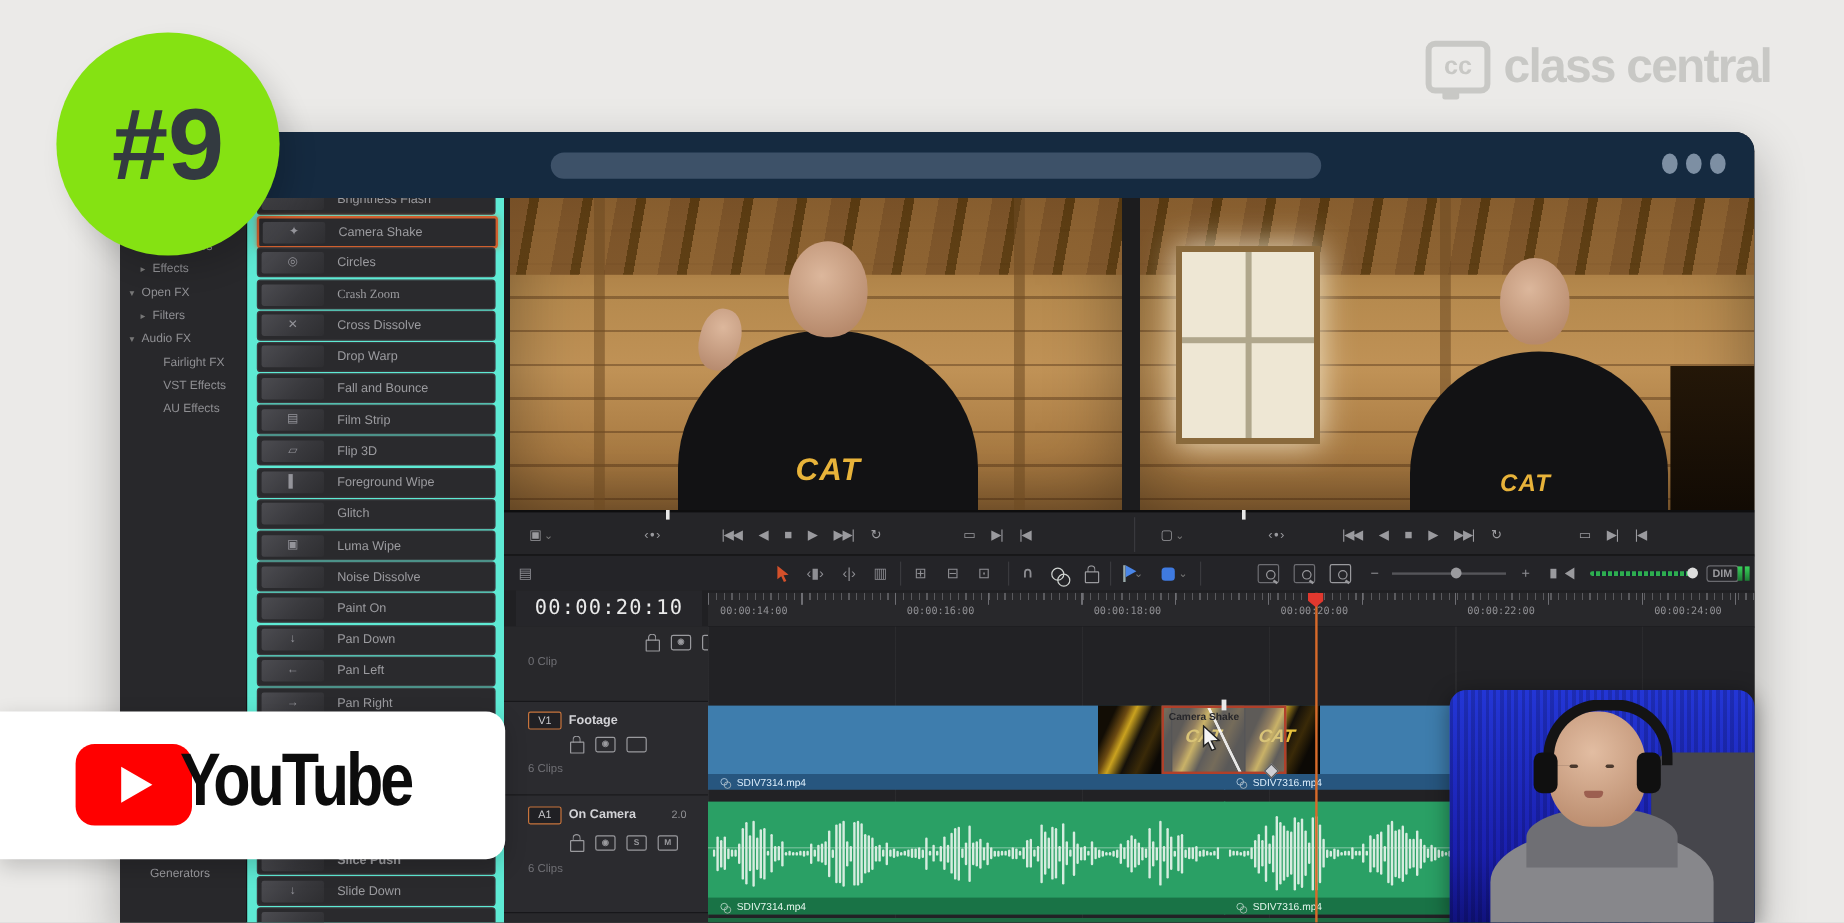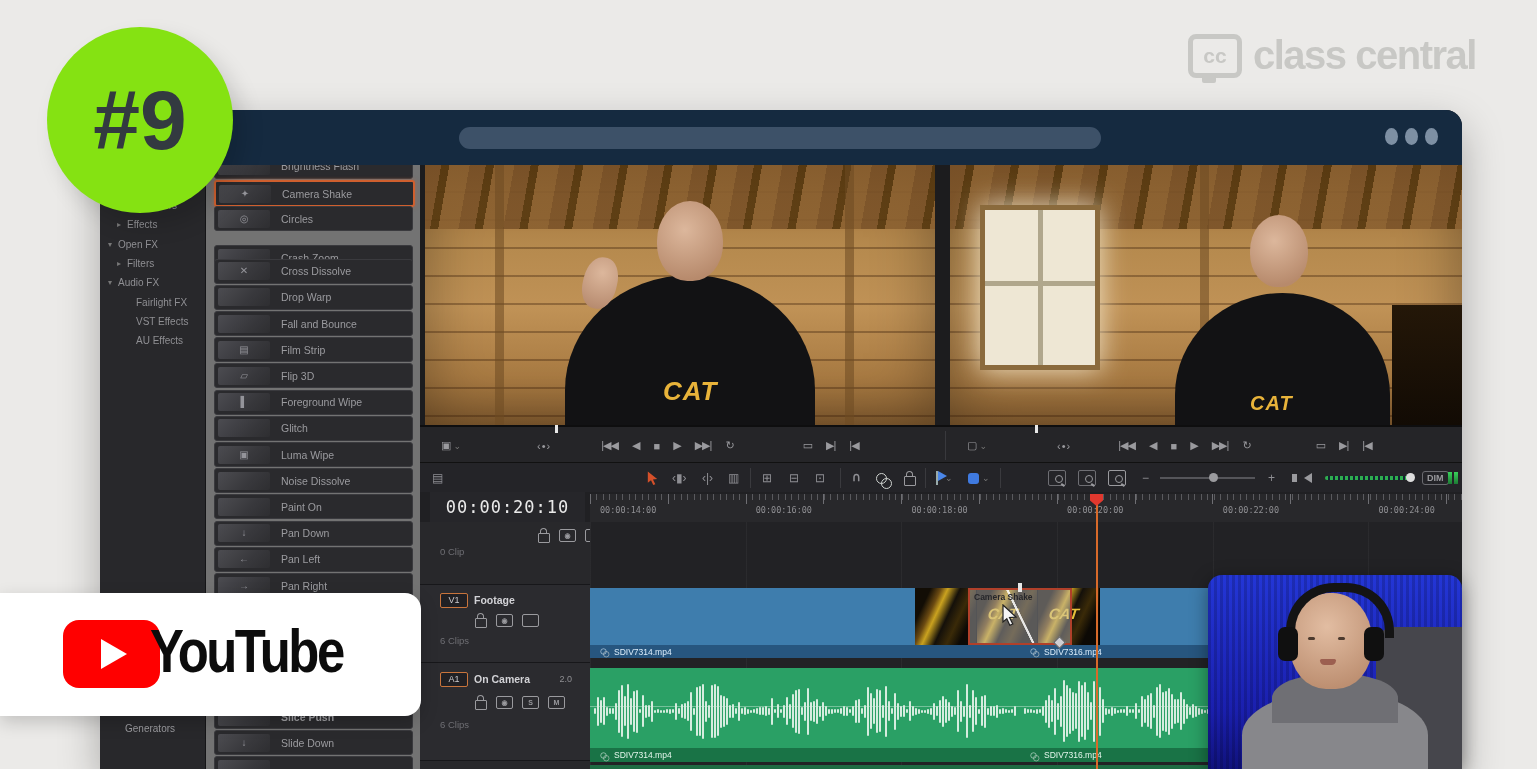--- a/index.html
+++ b/index.html
@@ -18,21 +18,21 @@
   .app{position:absolute;left:0;top:55px;width:1362px;height:604px;background:#1b1b1d;}
 
   
   .tree-panel{position:absolute;left:0;top:0;width:105px;height:604px;background:#28282b;}
   .tree-item{display:flex;align-items:center;height:19.3px;color:#8f8f93;font-size:10px;}
   .tree-item .chev{width:10px;font-size:8px;color:#777;}
   .tree-list{position:absolute;left:8px;top:31px;width:97px;}
   .favorites{position:absolute;left:25px;top:558px;color:#9a9a9e;font-size:10px;}
 
   
-  .fx-panel{position:absolute;left:105px;top:0;width:215px;height:604px;background:#737373;overflow:hidden;
+  .fx-panel{position:absolute;left:105px;top:0;width:215px;height:604px;background:#5eead4;overflow:hidden;
             border-left:1px solid #151517;}
   .fx-row{position:absolute;left:8px;width:197px;height:23px;background:#2a2a2d;border:1px solid #3a3a3e;
           border-radius:3px;display:flex;align-items:center;}
   .fx-row.selected{border:2px solid #cf5f2e;box-shadow:0 0 4px rgba(207,95,46,.5);}
   .fx-thumb{width:52px;height:18px;margin:0 11px 0 3px;border-radius:2px;flex:none;
             background:linear-gradient(135deg,#4c4c51 0%,#38383c 60%,#2e2e31 100%);
             color:#94949a;font-size:10px;line-height:18px;text-align:center;}
   .fx-label{font-size:10.5px;color:#9b9b9f;white-space:nowrap;}
 
   
@@ -226,21 +226,21 @@
             <span class="fx-label">Brightness Flash</span>
           </div>
           <div class="fx-row selected" style="top: 15px;">
             <span class="fx-thumb">✦</span>
             <span class="fx-label">Camera Shake</span>
           </div>
           <div class="fx-row" style="top: 41.2px;">
             <span class="fx-thumb">◎</span>
             <span class="fx-label">Circles</span>
           </div>
-          <div class="fx-row" style="top: 80px;">
+          <div class="fx-row" style="top: 68px; font-family: Liberation Serif, serif;">
             <span class="fx-thumb"></span>
             <span class="fx-label">Crash Zoom</span>
           </div>
           <div class="fx-row" style="top: 93.6px;">
             <span class="fx-thumb">✕</span>
             <span class="fx-label">Cross Dissolve</span>
           </div>
           <div class="fx-row" style="top: 119.8px;">
             <span class="fx-thumb"></span>
             <span class="fx-label">Drop Warp</span>

